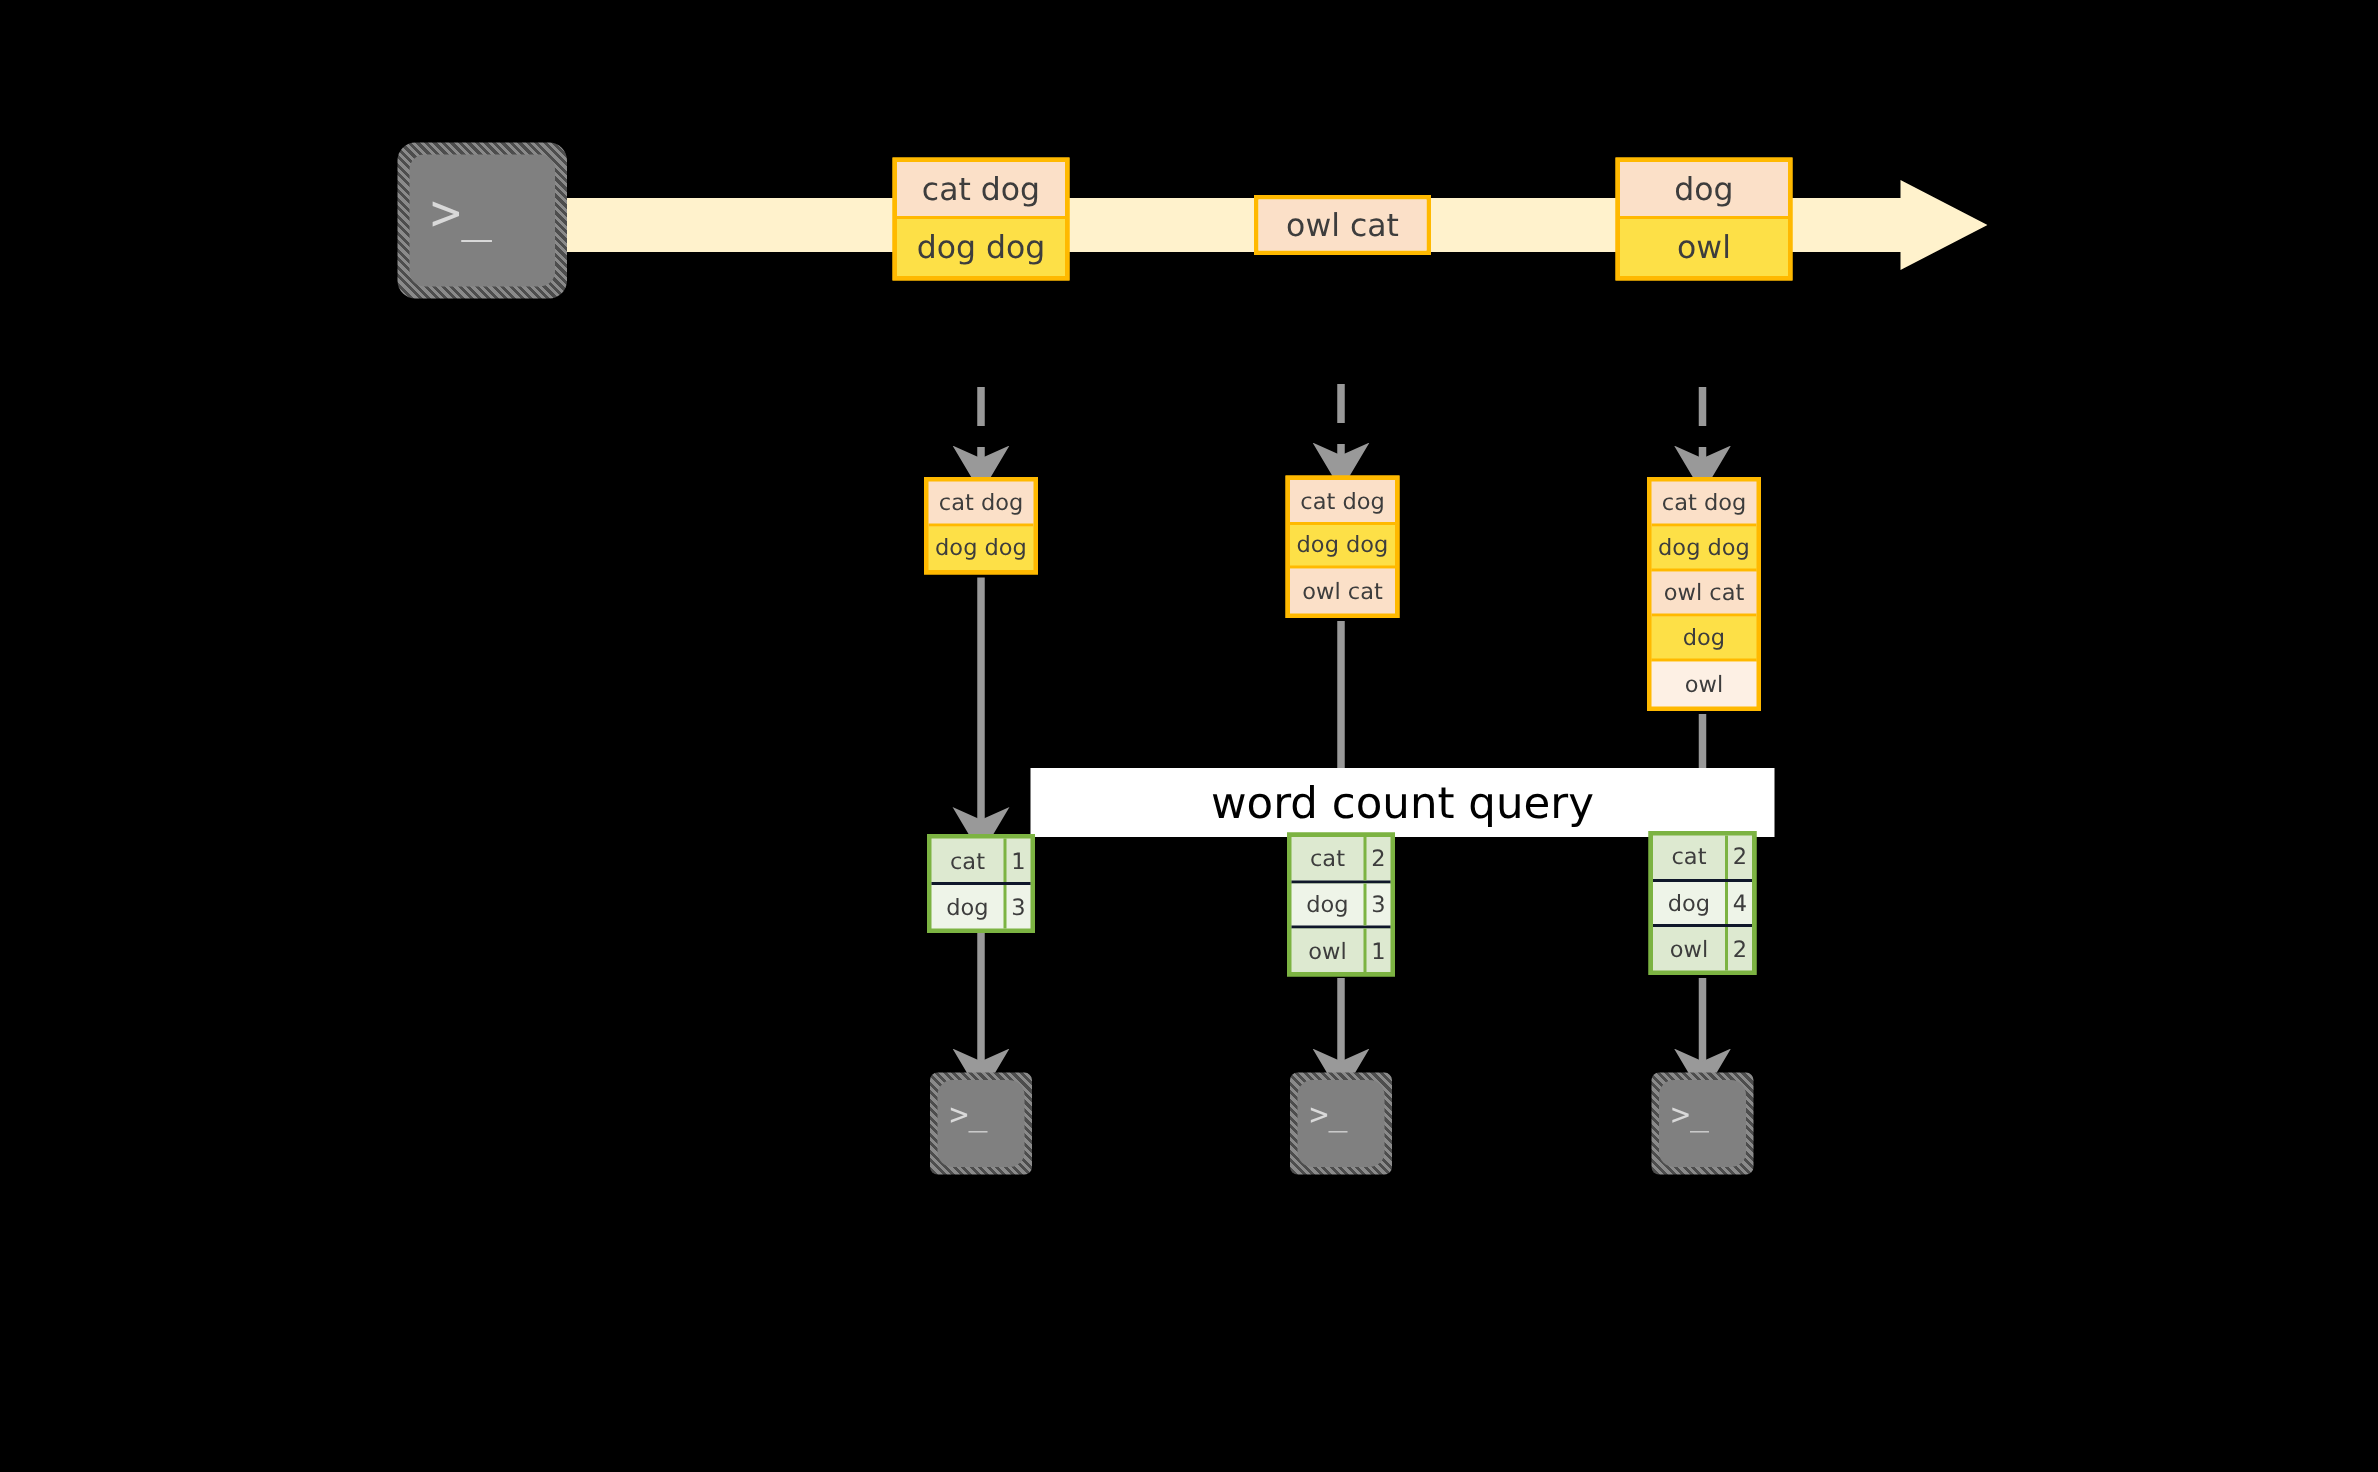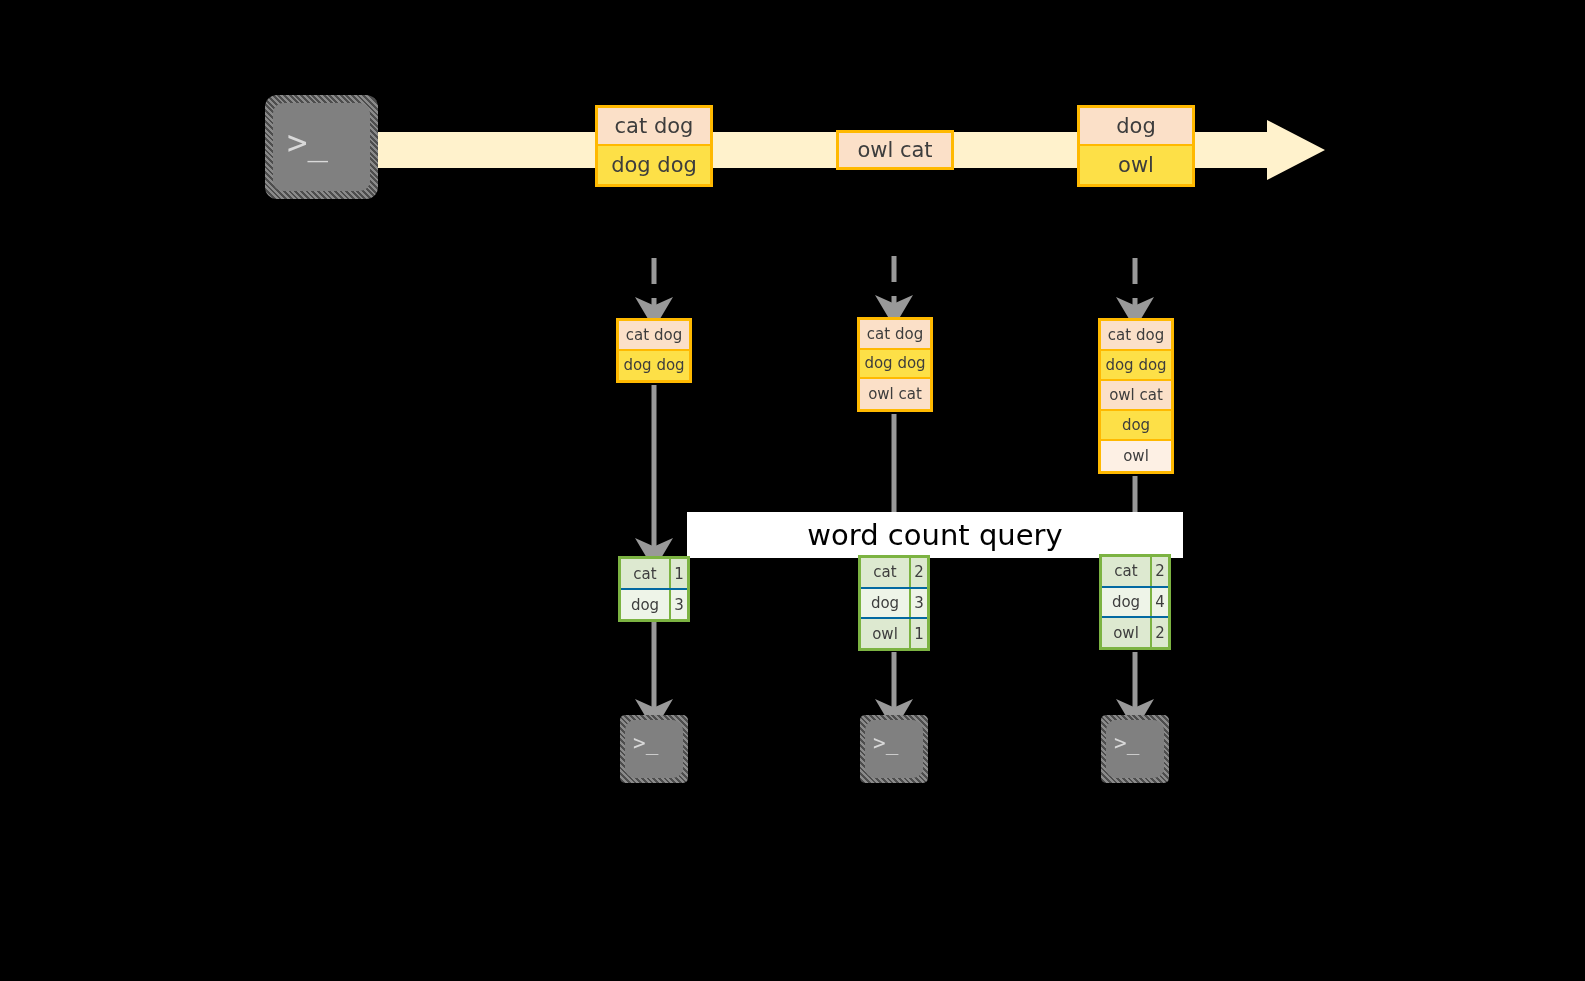--- a/index.html
+++ b/index.html
@@ -85,21 +85,21 @@
     position: absolute;
     box-sizing: border-box;
     border: 3px solid #7CB342;
     background: #7CB342;
     display: flex;
     flex-direction: column;
   }
   .cntbox .crow {
     display: flex;
     flex: 1 1 0;
-    border-bottom: 2px solid #0369a1;
+    border-bottom: 2px solid #0f172a;
   }
   .cntbox .crow:last-child { border-bottom: none; }
   .cntbox .ckey {
     flex: 0 0 48px;
     display: flex; align-items: center; justify-content: center;
     color: #3d3d3d;
     border-right: 2px solid #7CB342;
   }
   .cntbox .cval {
     flex: 1 1 auto;

